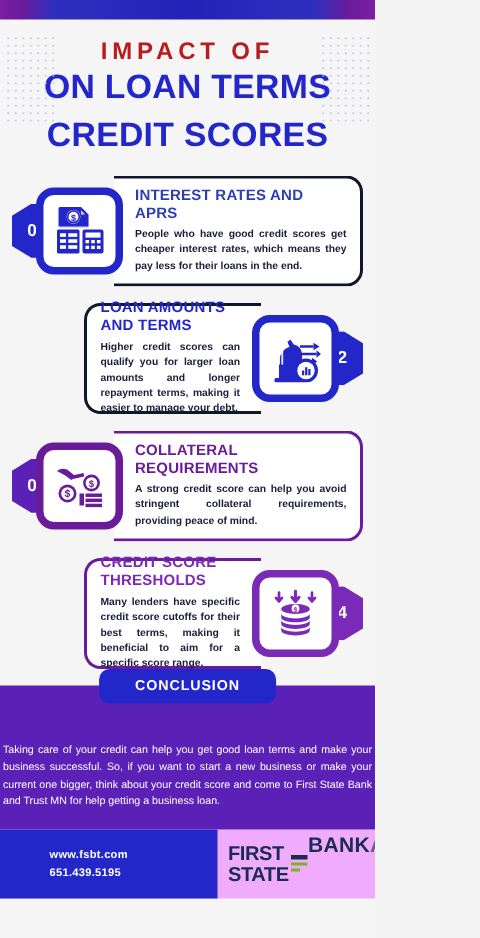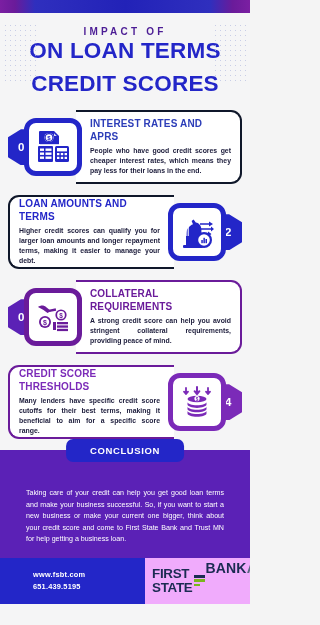--- a/index.html
+++ b/index.html
@@ -20,22 +20,22 @@
   
   .header { position: relative; padding: 13px 8px 10px; text-align: center; }
   .dots-l, .dots-r {
     position: absolute; top: 10px; width: 34px; height: 58px;
     background-image: radial-gradient(#b9c0e0 0.7px, transparent 0.8px);
     background-size: 5px 5px; opacity: .75;
   }
   .dots-l { left: 3px; }
   .dots-r { right: 3px; }
   .kicker {
-    font-size: 10px; font-weight: 700; letter-spacing: 3.2px;
-    color: #4c1d95; line-height: 1.1;
+    font-size: 16px; font-weight: 700; letter-spacing: 3.2px;
+    color: #b91c1c; line-height: 1.1;
   }
   .title {
     margin-top: 7px; font-size: 22.5px; font-weight: 800; letter-spacing: 0.2px;
     color: #2326c8; line-height: 1.14; white-space: nowrap;
   }
 
   
   .cards { padding: 4px 8px 0; }
   .card { position: relative; display: flex; align-items: stretch; height: 74px; margin-bottom: 11px; }
   .card.rev { flex-direction: row-reverse; }
@@ -64,28 +64,28 @@
   }
   .card:not(.rev) .iconbox { margin-left: 16px; border: 5px solid; }
   .card.rev .iconbox { margin-right: 16px; border: 5px solid; }
 
   .body {
     flex: 1 1 auto; background: #ffffff; border: 2px solid #0f172a;
     display: flex; flex-direction: column; justify-content: center;
     padding: 6px 9px;
   }
   .card:not(.rev) .body { border-radius: 0 11px 11px 0; border-left: none; margin-left: -6px; padding-left: 14px; }
-  .card.rev .body { border-radius: 11px 0 0 11px; border-right: none; margin-right: -6px; padding-right: 14px; }
+  .card.rev .body { border-radius: 11px 0 0 11px; border-right: none; margin-right: -6px; padding-right: 14px; margin-left: 48px; }
   .card.purple .body { border-color: #6a1b9a; }
 
   .c-head { font-size: 10px; font-weight: 800; line-height: 1.22; letter-spacing: .15px; margin-bottom: 3px; }
   .c-text { font-size: 6.9px; font-weight: 700; line-height: 1.47; color: #1b1b3a; text-align: justify; }
 
   
-  .concl { position: relative; background: #5b21b6; padding: 18px 26px 12px; margin-top: 3px; }
+  .concl { position: relative; background: #5b21b6; padding: 18px 2px 12px; margin-top: 3px; }
   .pill {
     position: absolute; top: -11px; left: 50%; transform: translateX(-50%);
     background: #2326c8; color: #fff; border-radius: 7px;
     padding: 6px 24px; font-size: 9.5px; font-weight: 800; letter-spacing: .6px;
     white-space: nowrap;
   }
   .concl-text { color: #ffffff; font-size: 7.1px; font-weight: 400; line-height: 1.62; text-align: justify; margin-top: 20px; }
 
   
   .footer { display: flex; height: 46px; background: #f0abfc; }

